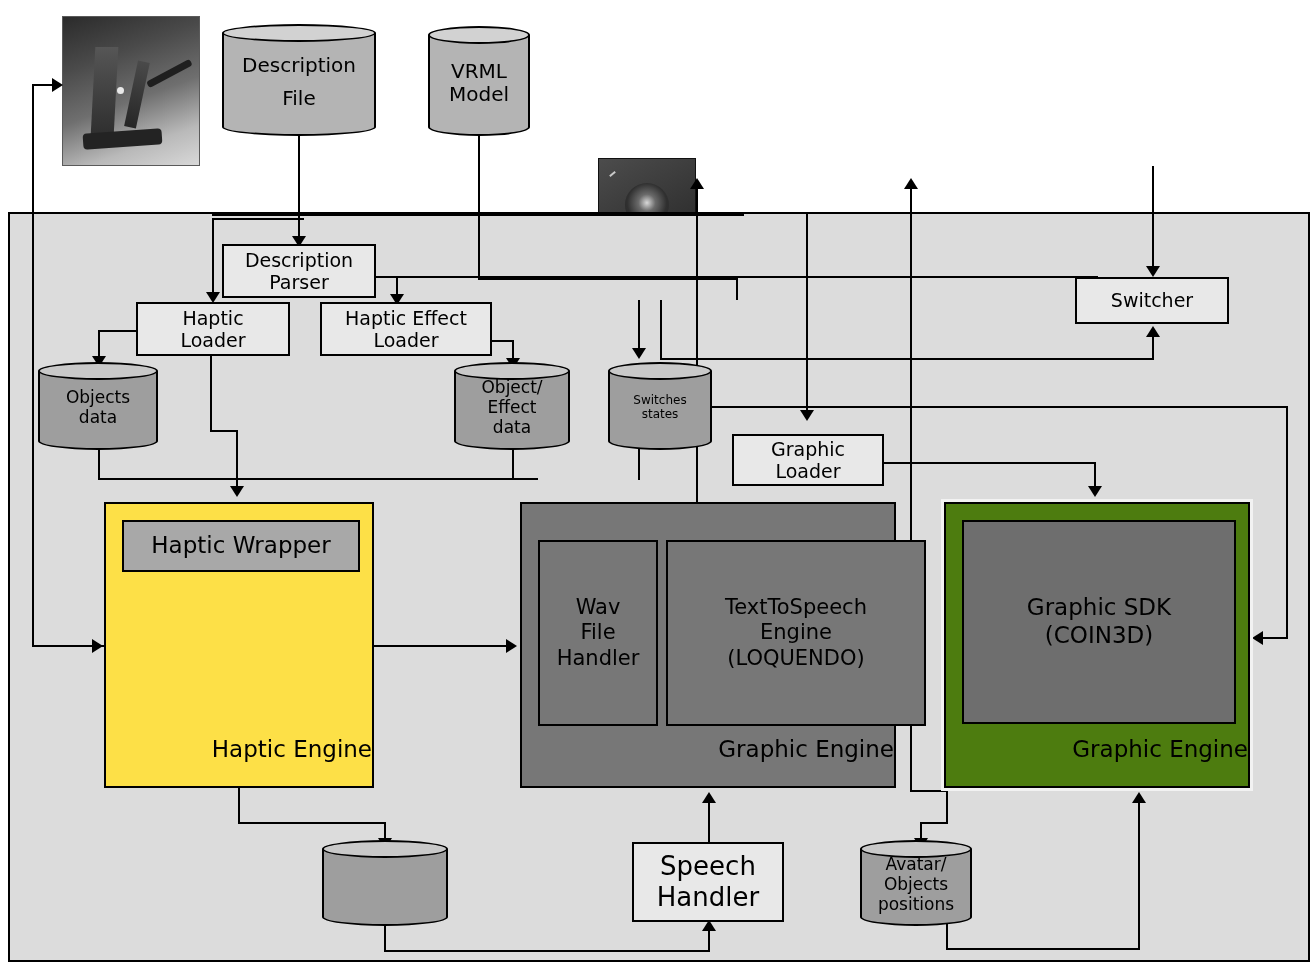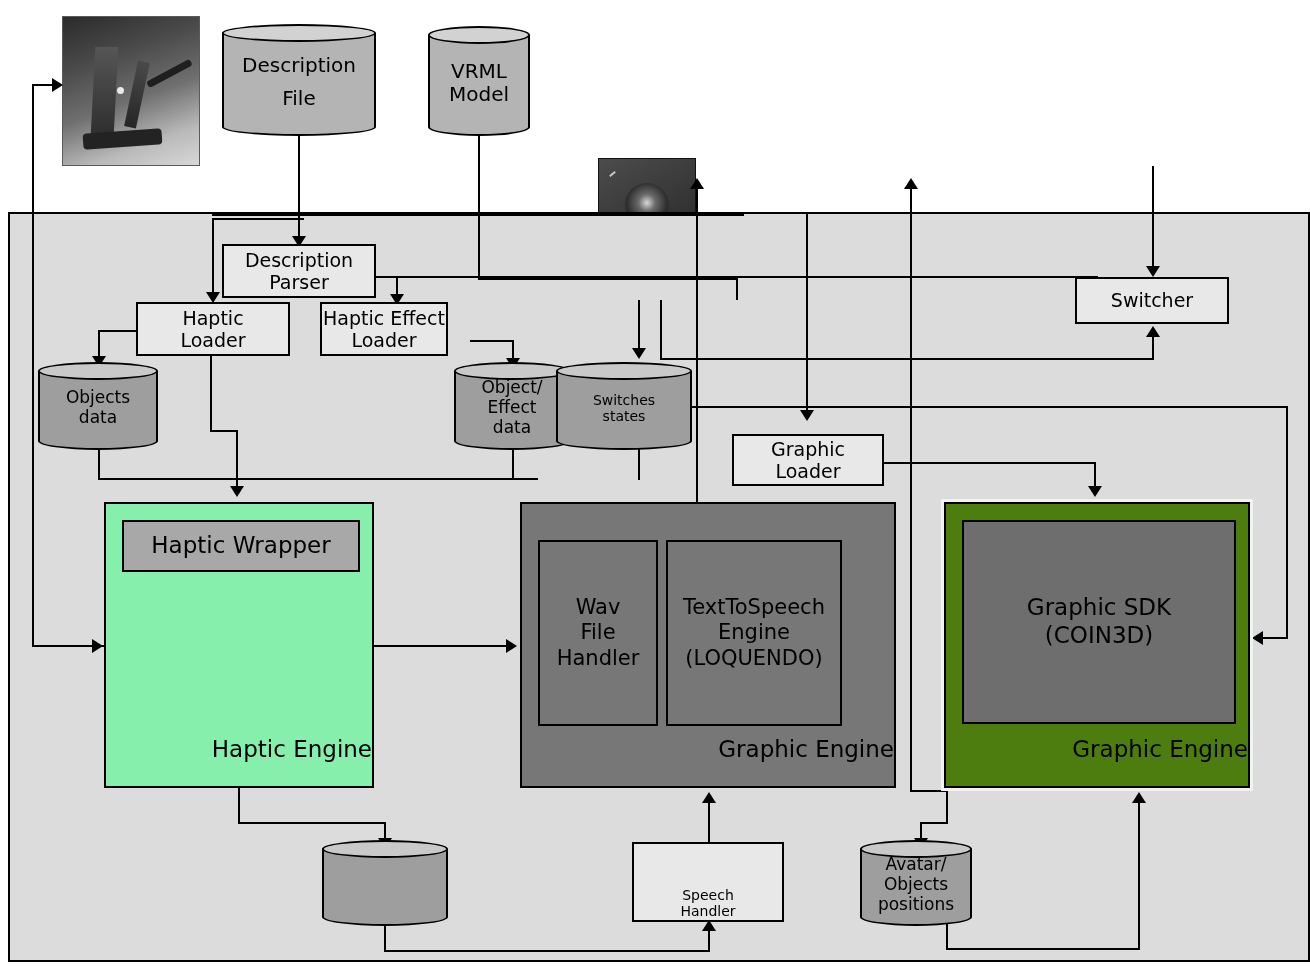--- a/index.html
+++ b/index.html
@@ -16,21 +16,21 @@
        background:#e8e8e8;display:flex;align-items:center;justify-content:center;
        text-align:center;line-height:1.18;color:#000;}
 
   
   .engine{position:absolute;box-sizing:border-box;border:2px solid #000;
           display:flex;flex-direction:column;align-items:center;color:#000;}
   .engine .inner{box-sizing:border-box;border:2px solid #000;
           display:flex;align-items:center;justify-content:center;text-align:center;
           line-height:1.2;}
   .engine .caption{position:absolute;left:0;right:0;text-align:right;}
-  .eng-haptic{background:#86efac;}
+  .eng-haptic{background:#fde047;}
   .eng-haptic .inner{background:#a8a8a8;}
   .eng-ac{background:#777777;}
   .eng-ac .inner{background:#777777;}
   .eng-gr{background:#4d7c0f;}
   .eng-gr .inner{background:#6e6e6e;}
 
   
   .cyl{position:absolute;}
   .cyl .body{position:absolute;left:0;right:0;top:9px;bottom:9px;
              background:#9e9e9e;border-left:2px solid #000;border-right:2px solid #000;}
@@ -284,39 +284,39 @@
     </span>
   </div>
 
   <div class="box" style="left:136px;top:302px;width:154px;height:54px;font-size:19px;">
     <span>
       <span>Haptic</span><br>
       <span>Loader</span>
     </span>
   </div>
 
-  <div class="box" style="left:320px;top:302px;width:128px;height:54px;font-size:19px;">
+  <div class="box" style="left:320px;top:302px;width:172px;height:54px;font-size:19px;">
     <span>
       <span>Haptic Effect</span><br>
       <span>Loader</span>
     </span>
   </div>
 
   <div class="box" style="left:732px;top:434px;width:152px;height:52px;font-size:19px;">
     <span>
       <span>Graphic</span><br>
       <span>Loader</span>
     </span>
   </div>
 
   <div class="box" style="left:1075px;top:277px;width:154px;height:47px;font-size:19px;">
     <span>Switcher</span>
   </div>
 
-  <div class="box" style="left:632px;top:842px;width:152px;height:80px;font-size:14px;align-items:flex-end;">
+  <div class="box" style="left:632px;top:842px;width:152px;height:80px;font-size:26px;">
     <span>
       <span>Speech</span><br>
       <span>Handler</span>
     </span>
   </div>
 
   <div class="cyl" style="left:38px;top:362px;width:120px;height:88px;font-size:17px;">
     <div class="body"></div>
       <div class="bot"></div>
       <div class="top"></div>
@@ -334,21 +334,21 @@
       <div class="top"></div>
     <div class="lbl">
         <span>
       <span>Object/</span><br>
       <span>Effect</span><br>
       <span>data</span>
     </span>
       </div>
   </div>
 
-  <div class="cyl" style="left:556px;top:362px;width:104px;height:88px;font-size:14px;padding-left:32px;">
+  <div class="cyl" style="left:608px;top:362px;width:104px;height:88px;font-size:12px;">
     <div class="body"></div>
       <div class="bot"></div>
       <div class="top"></div>
     <div class="lbl">
         <span>
       <span>Switches</span><br>
       <span>states</span>
     </span>
       </div>
   </div>
@@ -380,21 +380,21 @@
   </div>
 
   <div class="engine eng-ac" style="left:520px;top:502px;width:376px;height:286px;">
     <div class="inner" style="position:absolute;left:16px;top:36px;width:120px;height:186px;font-size:21px;">
       <span>
         <span>Wav</span><br>
         <span>File</span><br>
         <span>Handler</span>
       </span>
     </div>
-    <div class="inner" style="position:absolute;left:144px;top:36px;width:176px;height:186px;font-size:21px;">
+    <div class="inner" style="position:absolute;left:144px;top:36px;width:260px;height:186px;font-size:21px;">
       <span>
         <span>TextToSpeech</span><br>
         <span>Engine</span><br>
         <span>(LOQUENDO)</span>
       </span>
     </div>
     <div class="caption" style="top:232px;font-size:23px;">Graphic Engine</div>
   </div>
 
   <div class="engine eng-gr" style="left:944px;top:502px;width:306px;height:286px;border:2px solid #000;outline:3px solid #f2f2f2;">

